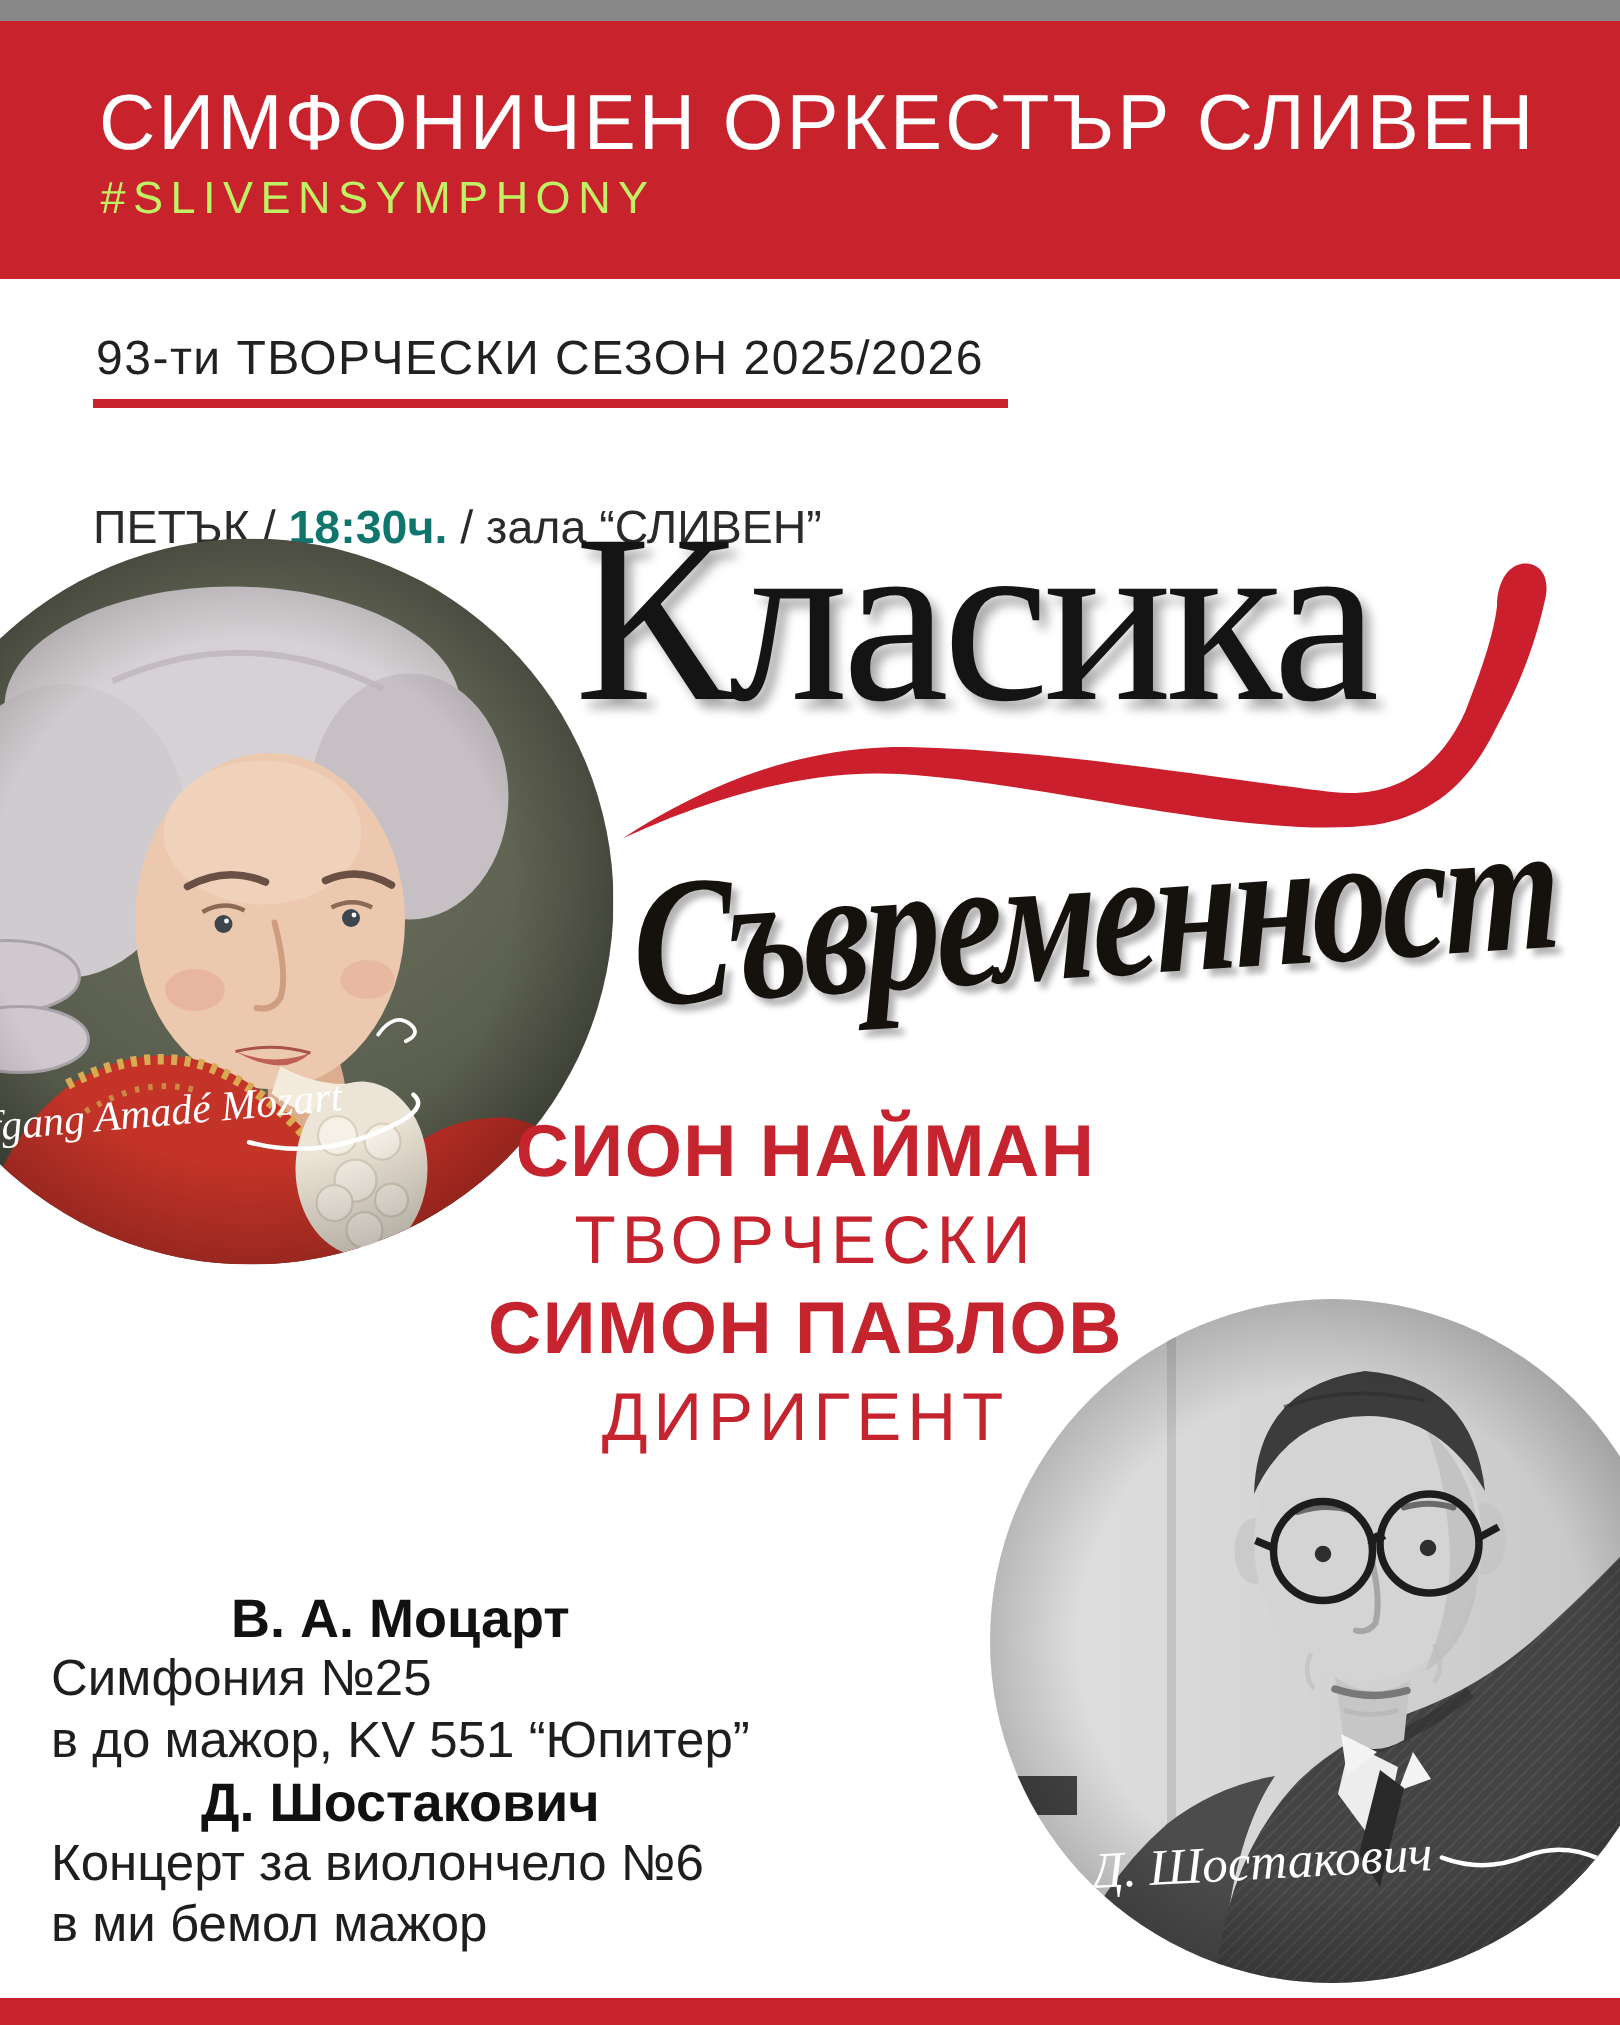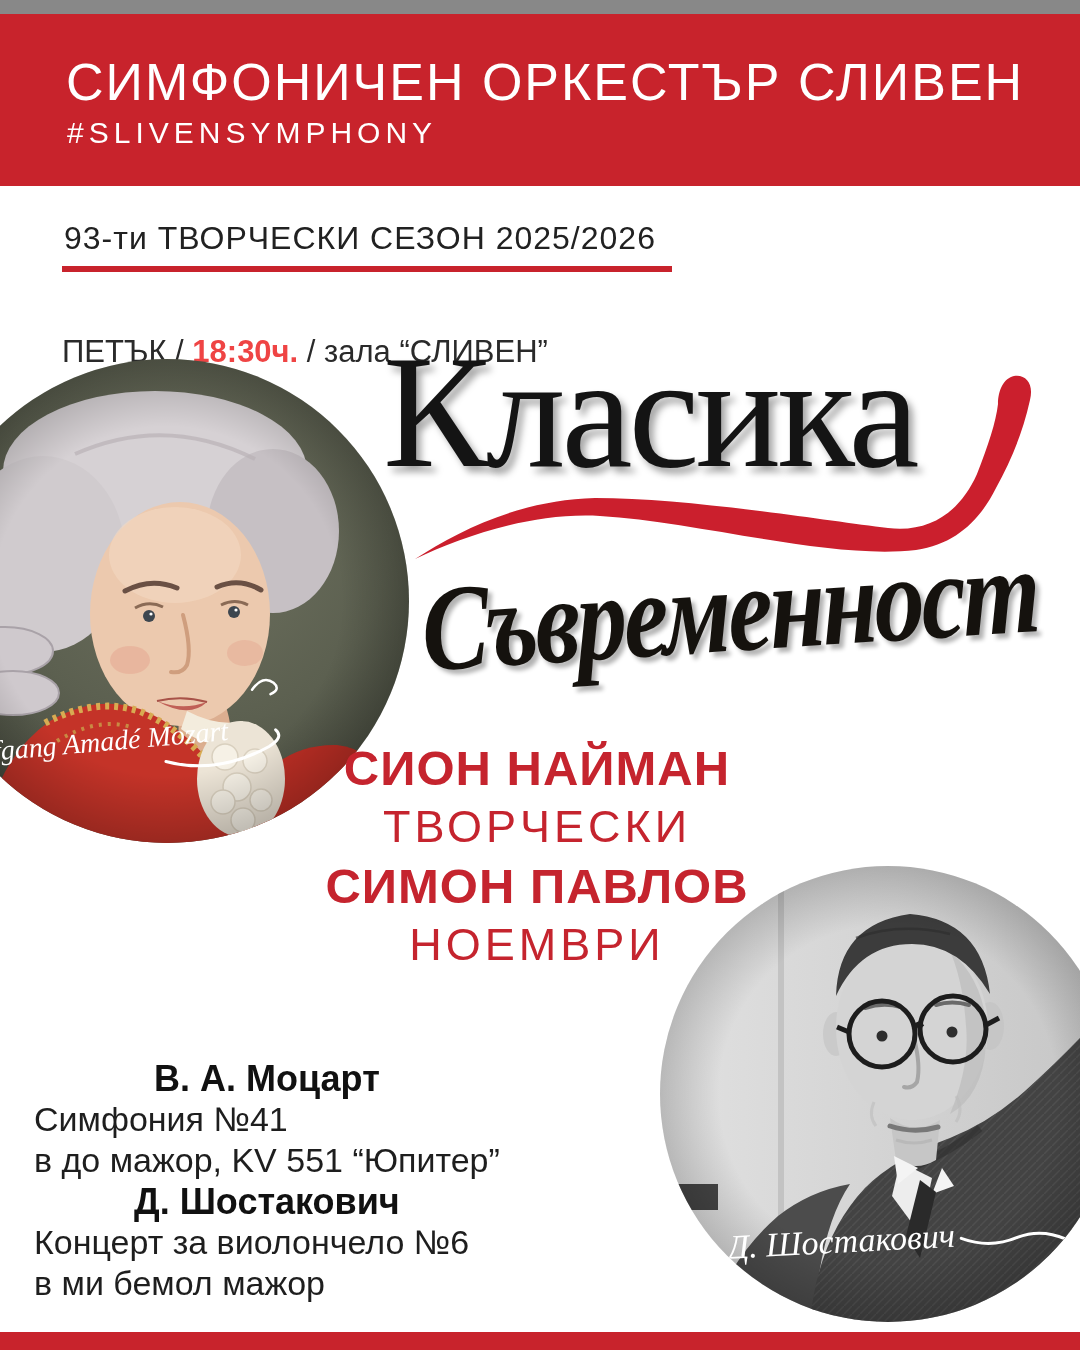--- a/index.html
+++ b/index.html
@@ -5,27 +5,27 @@
   html,body{margin:0;padding:0;background:#888;}
   #poster{
     position:relative;width:1080px;height:1350px;margin:14px auto;
     background:#ffffff;overflow:hidden;
     font-family:"Liberation Sans", sans-serif;
     -webkit-font-smoothing:antialiased;
   }
   
   .band{position:absolute;left:0;top:0;width:1080px;height:172px;background:var(--brand-red,#C8232C);}
   .band-title{position:absolute;left:66px;top:38px;color:#fff;font-size:52px;font-weight:400;letter-spacing:2px;white-space:nowrap;}
-  .band-tag{position:absolute;left:67px;top:102px;color:#ffffff;font-size:30px;font-weight:400;letter-spacing:5px;white-space:nowrap;}
+  .band-tag{position:absolute;left:67px;top:102px;color:#bef264;font-size:30px;font-weight:400;letter-spacing:5px;white-space:nowrap;}
   
   .season{position:absolute;left:64px;top:206px;font-size:32px;color:#212121;letter-spacing:1px;white-space:nowrap;}
   .season-rule{position:absolute;left:62px;top:252px;width:610px;height:6px;background:var(--brand-red,#C8232C);}
   .date{position:absolute;left:61px;top:271px;font-size:47px;font-weight:800;color:#111;letter-spacing:1px;white-space:nowrap;}
   .detail{position:absolute;left:62px;top:320px;font-size:31px;color:#2a2a2a;white-space:nowrap;}
-  .detail b{font-weight:800;color:#ef4444;}
+  .detail b{font-weight:800;color:#0f766e;}
   
   .circle{position:absolute;border-radius:50%;overflow:hidden;z-index:1;}
   .mozart{left:-75px;top:345px;width:484px;height:484px;}
   .shosta{left:660px;top:852px;width:456px;height:456px;}
   .circle svg{display:block;width:100%;height:100%;}
   
   .title-classic{
     position:absolute;left:383px;top:318px;width:640px;margin:0;z-index:3;
     font-family:"Liberation Serif", serif;font-weight:400;
     font-size:160px;line-height:1;color:#141414;letter-spacing:-4px;white-space:nowrap;
@@ -150,26 +150,26 @@
              C 430 198, 300 160, 200 154
              C 130 150, 60 176, 15 197 Z" fill="var(--swoosh-red,#CB1F2D)"></path>
   </svg>
 
   <div class="title-modern">Съвременност</div>
 
   <div class="names">
     <div class="pname">СИОН НАЙМАН</div>
     <div class="prole">ТВОРЧЕСКИ</div>
     <div class="pname">СИМОН ПАВЛОВ</div>
-    <div class="prole">НОЕМВРИ</div>
+    <div class="prole">ДИРИГЕНТ</div>
   </div>
 
   <div class="program">
     <div class="pb">В. А. Моцарт</div>
-    <div class="pl">Симфония №41</div>
+    <div class="pl">Симфония №25</div>
     <div class="pl">в до мажор, KV 551 “Юпитер”</div>
     <div class="pb">Д. Шостакович</div>
     <div class="pl">Концерт за виолончело №6</div>
     <div class="pl">в ми бемол мажор</div>
   </div>
 
   <div class="circle shosta">
     <svg viewBox="0 0 456 456">
       <defs>
         <linearGradient id="sbg" x1="0" y1="0" x2="1" y2="0">

